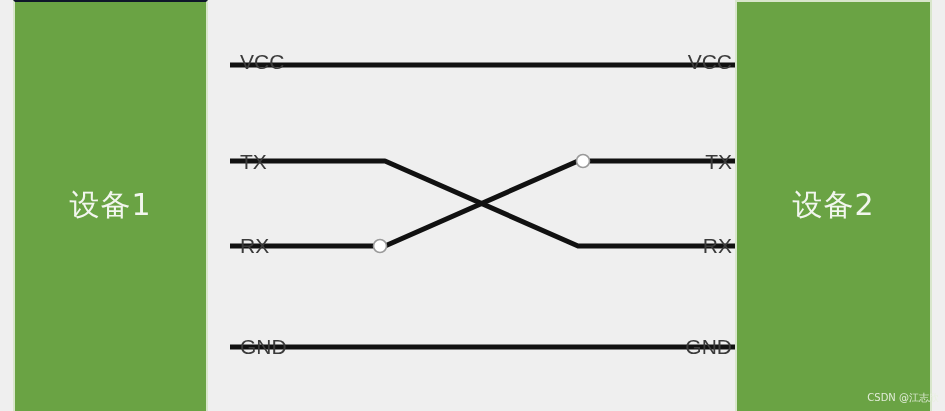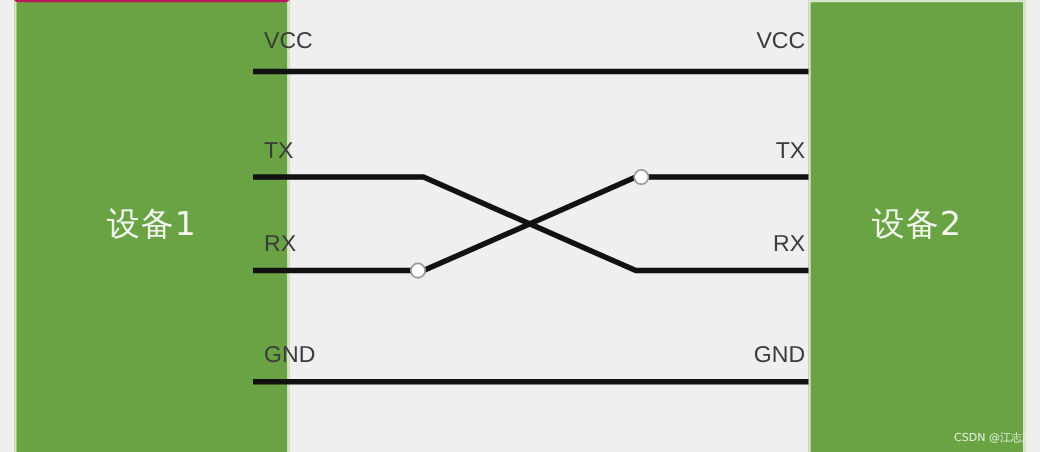--- a/index.html
+++ b/index.html
@@ -25,23 +25,23 @@
     border-left: 2px solid #d8e6cb;
     border-right: 2px solid #d8e6cb;
     box-sizing: border-box;
     display: flex;
     align-items: center;
     justify-content: center;
   }
   #device-left {
     left: 13px;
     top: 0px;
-    width: 250px;
+    width: 195px;
     height: 411px;
-    border-top: 2px solid #be185d;
+    border-top: 2px solid #0f172a;
   }
   #device-right {
     left: 735px;
     top: 0px;
     width: 197px;
     height: 411px;
     border-top: 2px solid #d8e6cb;
   }
   .device-label {
     color: #f2f6ee;
@@ -60,20 +60,21 @@
     width: 945px;
     height: 411px;
   }
   .pin-label {
     position: absolute;
     font-size: 21px;
     font-family: "Liberation Sans", sans-serif;
     color: #3b3b3b;
     line-height: 1;
     white-space: nowrap;
+    margin-top: 24px;
   }
   .pin-label.left-side { left: 240px; }
   .pin-label.right-side { right: 213px; }
   #watermark {
     position: absolute;
     right: 6px;
     bottom: 6px;
     font-size: 10px;
     font-family: "DejaVu Sans", sans-serif;
     color: #e8f0e0;

